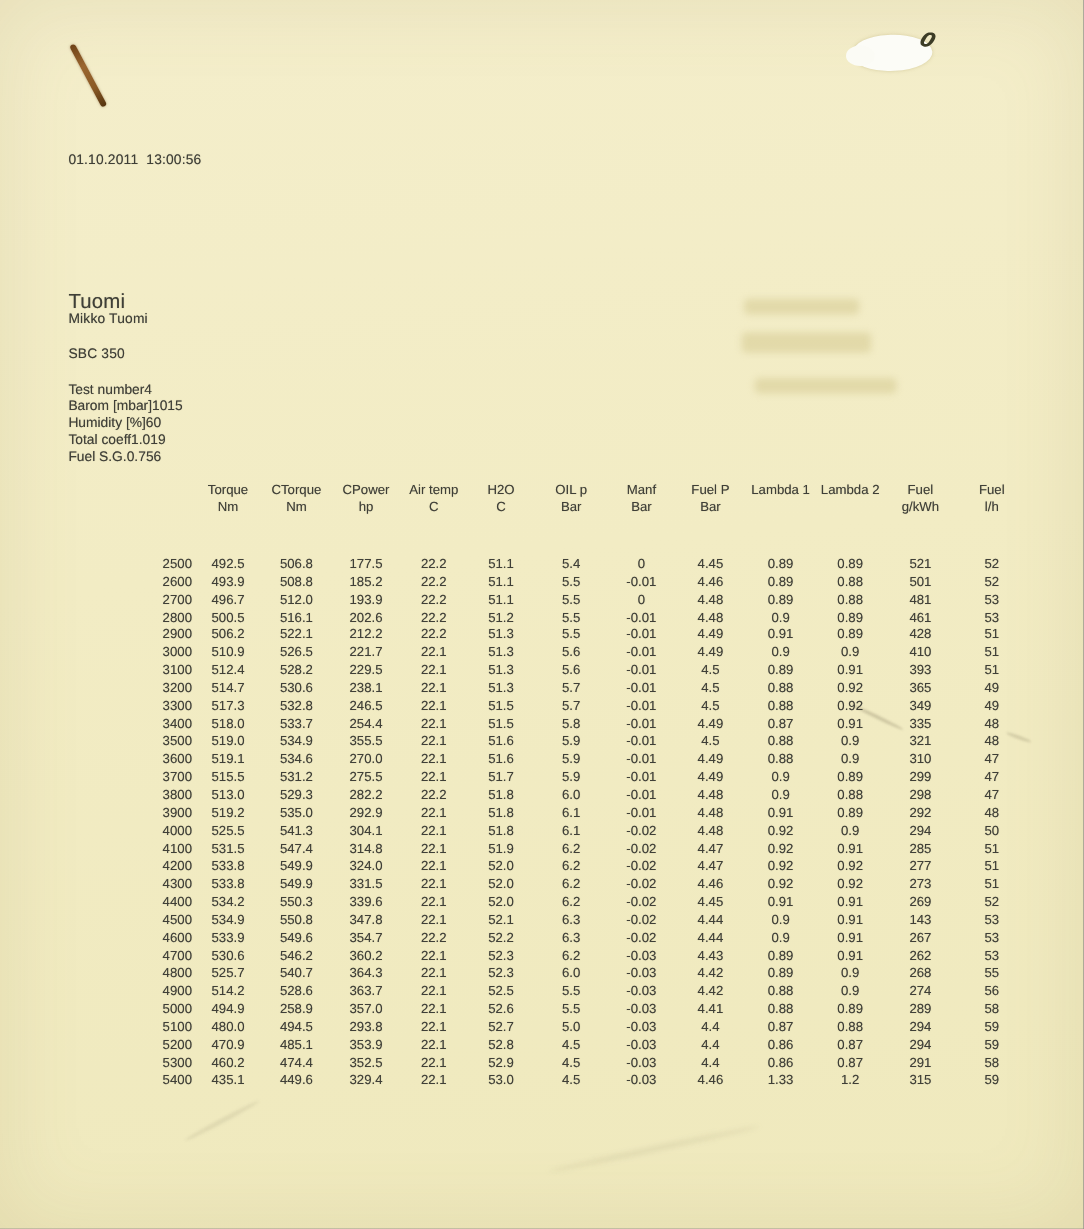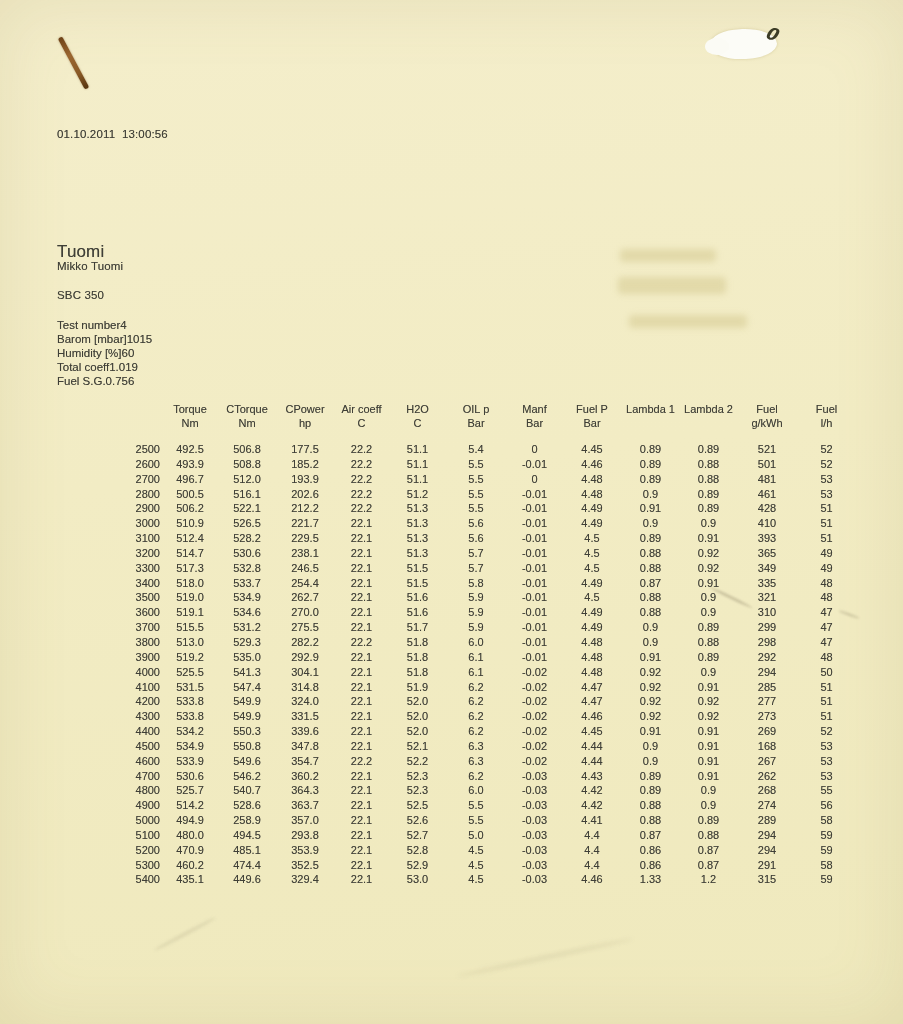--- a/index.html
+++ b/index.html
@@ -19,21 +19,21 @@
   
   .tinfo{position:absolute;left:57px;top:318px;width:138px;}
   .tinfo .trow{display:flex;justify-content:flex-start;height:14px;line-height:14px;
                font-size:11.5px;text-shadow:0 0 .6px rgba(63,63,55,.55);}
   
   .dyno{position:absolute;left:128px;top:402px;width:728px;font-size:11px;
         text-shadow:0 0 .6px rgba(63,63,55,.5);}
   .grid{display:grid;grid-template-columns:34px 56px 58px 58px 55px 57px 60px 57px 58px 59px 57px 60px 59px;}
   .hcell{text-align:center;line-height:14px;}
   .hcell .hunit{line-height:14px;}
-  .tbody{margin-top:12px;}
+  .tbody{margin-top:33px;}
   .drow{height:14.85px;line-height:14.85px;}
   .cell{text-align:center;}
   .cell.rpm{text-align:right;padding-right:2px;}
   
   .penmark{position:absolute;left:71px;top:34px;width:5px;height:58px;
     transform:rotate(-28deg);border-radius:3px;
     background:linear-gradient(180deg,#6e4318 0%,#9a6630 35%,#8a5a26 70%,#55340f 100%);
     box-shadow:0 0 2px rgba(110,70,30,.5);}
   
   .whiteout{position:absolute;left:711px;top:29px;width:66px;height:30px;
@@ -122,21 +122,21 @@
         </div>
         <div class="hcell">
           <div class="hname">CTorque</div>
           <div class="hunit">Nm</div>
         </div>
         <div class="hcell">
           <div class="hname">CPower</div>
           <div class="hunit">hp</div>
         </div>
         <div class="hcell">
-          <div class="hname">Air coeff</div>
+          <div class="hname">Air temp</div>
           <div class="hunit">C</div>
         </div>
         <div class="hcell">
           <div class="hname">H2O</div>
           <div class="hunit">C</div>
         </div>
         <div class="hcell">
           <div class="hname">OIL p</div>
           <div class="hunit">Bar</div>
         </div>
@@ -313,21 +313,21 @@
           <div class="cell">4.49</div>
           <div class="cell">0.87</div>
           <div class="cell">0.91</div>
           <div class="cell">335</div>
           <div class="cell">48</div>
         </div>
         <div class="grid drow">
           <div class="cell rpm">3500</div>
           <div class="cell">519.0</div>
           <div class="cell">534.9</div>
-          <div class="cell">262.7</div>
+          <div class="cell">355.5</div>
           <div class="cell">22.1</div>
           <div class="cell">51.6</div>
           <div class="cell">5.9</div>
           <div class="cell">-0.01</div>
           <div class="cell">4.5</div>
           <div class="cell">0.88</div>
           <div class="cell">0.9</div>
           <div class="cell">321</div>
           <div class="cell">48</div>
         </div>
@@ -471,21 +471,21 @@
           <div class="cell">534.9</div>
           <div class="cell">550.8</div>
           <div class="cell">347.8</div>
           <div class="cell">22.1</div>
           <div class="cell">52.1</div>
           <div class="cell">6.3</div>
           <div class="cell">-0.02</div>
           <div class="cell">4.44</div>
           <div class="cell">0.9</div>
           <div class="cell">0.91</div>
-          <div class="cell">168</div>
+          <div class="cell">143</div>
           <div class="cell">53</div>
         </div>
         <div class="grid drow">
           <div class="cell rpm">4600</div>
           <div class="cell">533.9</div>
           <div class="cell">549.6</div>
           <div class="cell">354.7</div>
           <div class="cell">22.2</div>
           <div class="cell">52.2</div>
           <div class="cell">6.3</div>

